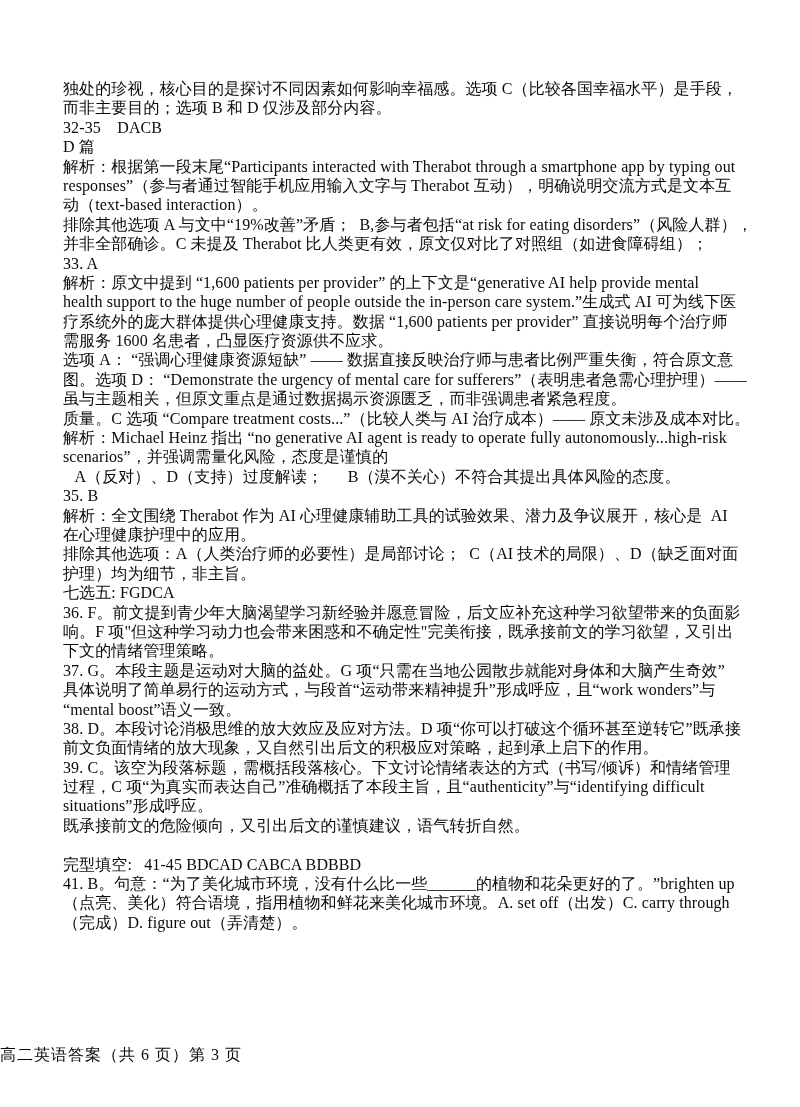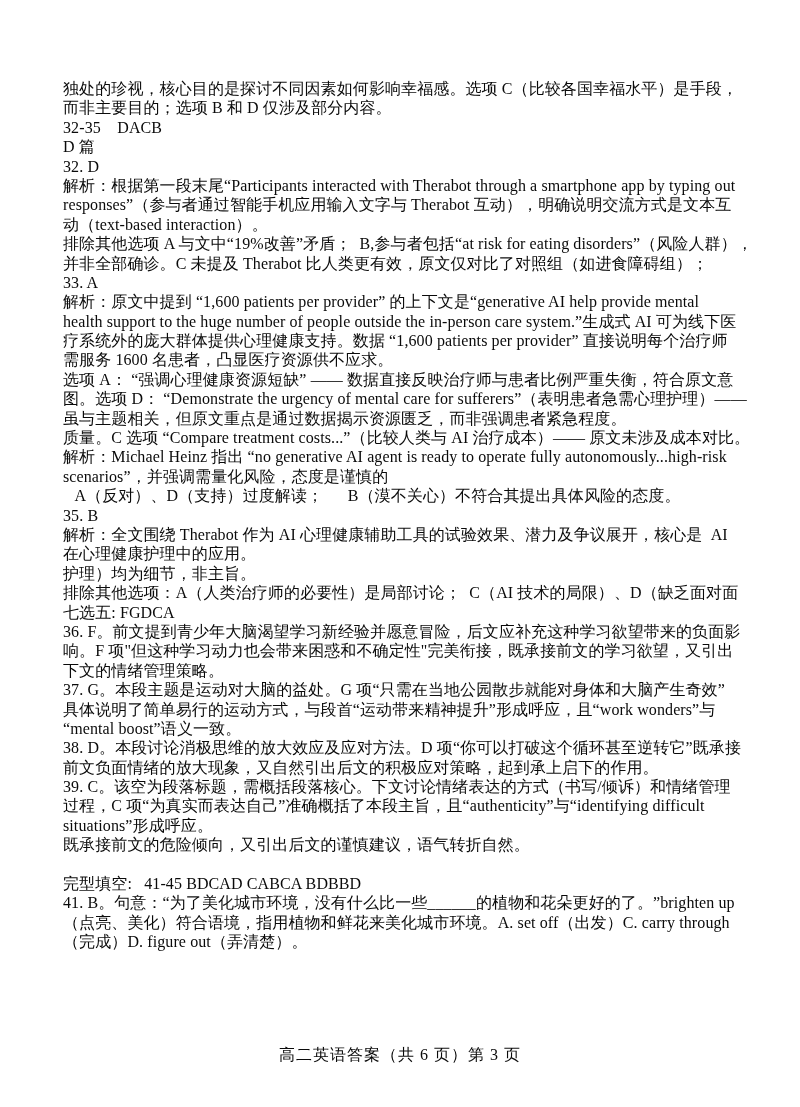--- a/index.html
+++ b/index.html
@@ -27,59 +27,57 @@
     font-size: 16px;
     line-height: 19.4px;
     height: 19.4px;
     letter-spacing: 0.1px;
   }
   .footer {
     position: absolute;
     top: 1045px;
     left: 0;
     width: 800px;
-    text-align: center;
     font-size: 16px;
     line-height: 20px;
     letter-spacing: 1px;
     white-space: pre;
   }
 </style>
 </head>
 <body>
 
 <div class="page">
   <div class="content" id="doc-lines">
       <div class="line">独处的珍视，核心目的是探讨不同因素如何影响幸福感。选项 C（比较各国幸福水平）是手段，</div>
       <div class="line">而非主要目的；选项 B 和 D 仅涉及部分内容。</div>
       <div class="line">32-35    DACB</div>
       <div class="line">D 篇</div>
-      <div class="line">32. D</div>
       <div class="line">解析：根据第一段末尾“Participants interacted with Therabot through a smartphone app by typing out</div>
       <div class="line">responses”（参与者通过智能手机应用输入文字与 Therabot 互动），明确说明交流方式是文本互</div>
       <div class="line">动（text-based interaction）。</div>
       <div class="line">排除其他选项 A 与文中“19%改善”矛盾；  B,参与者包括“at risk for eating disorders”（风险人群），</div>
       <div class="line">并非全部确诊。C 未提及 Therabot 比人类更有效，原文仅对比了对照组（如进食障碍组）；</div>
       <div class="line">33. A</div>
       <div class="line">解析：原文中提到 “1,600 patients per provider” 的上下文是“generative AI help provide mental</div>
       <div class="line">health support to the huge number of people outside the in-person care system.”生成式 AI 可为线下医</div>
       <div class="line">疗系统外的庞大群体提供心理健康支持。数据 “1,600 patients per provider” 直接说明每个治疗师</div>
       <div class="line">需服务 1600 名患者，凸显医疗资源供不应求。</div>
       <div class="line">选项 A： “强调心理健康资源短缺” —— 数据直接反映治疗师与患者比例严重失衡，符合原文意</div>
       <div class="line">图。选项 D： “Demonstrate the urgency of mental care for sufferers”（表明患者急需心理护理）——</div>
       <div class="line">虽与主题相关，但原文重点是通过数据揭示资源匮乏，而非强调患者紧急程度。</div>
       <div class="line">质量。C 选项 “Compare treatment costs...”（比较人类与 AI 治疗成本）—— 原文未涉及成本对比。</div>
       <div class="line">解析：Michael Heinz 指出 “no generative AI agent is ready to operate fully autonomously...high-risk</div>
       <div class="line">scenarios”，并强调需量化风险，态度是谨慎的</div>
       <div class="line">   A（反对）、D（支持）过度解读；      B（漠不关心）不符合其提出具体风险的态度。</div>
       <div class="line">35. B</div>
       <div class="line">解析：全文围绕 Therabot 作为 AI 心理健康辅助工具的试验效果、潜力及争议展开，核心是  AI</div>
       <div class="line">在心理健康护理中的应用。</div>
+      <div class="line">排除其他选项：A（人类治疗师的必要性）是局部讨论；  C（AI 技术的局限）、D（缺乏面对面</div>
       <div class="line">护理）均为细节，非主旨。</div>
-      <div class="line">排除其他选项：A（人类治疗师的必要性）是局部讨论；  C（AI 技术的局限）、D（缺乏面对面</div>
       <div class="line">七选五: FGDCA</div>
       <div class="line">36. F。前文提到青少年大脑渴望学习新经验并愿意冒险，后文应补充这种学习欲望带来的负面影</div>
       <div class="line">响。F 项"但这种学习动力也会带来困惑和不确定性"完美衔接，既承接前文的学习欲望，又引出</div>
       <div class="line">下文的情绪管理策略。</div>
       <div class="line">37. G。本段主题是运动对大脑的益处。G 项“只需在当地公园散步就能对身体和大脑产生奇效”</div>
       <div class="line">具体说明了简单易行的运动方式，与段首“运动带来精神提升”形成呼应，且“work wonders”与</div>
       <div class="line">“mental boost”语义一致。</div>
       <div class="line">38. D。本段讨论消极思维的放大效应及应对方法。D 项“你可以打破这个循环甚至逆转它”既承接</div>
       <div class="line">前文负面情绪的放大现象，又自然引出后文的积极应对策略，起到承上启下的作用。</div>
       <div class="line">39. C。该空为段落标题，需概括段落核心。下文讨论情绪表达的方式（书写/倾诉）和情绪管理</div>

